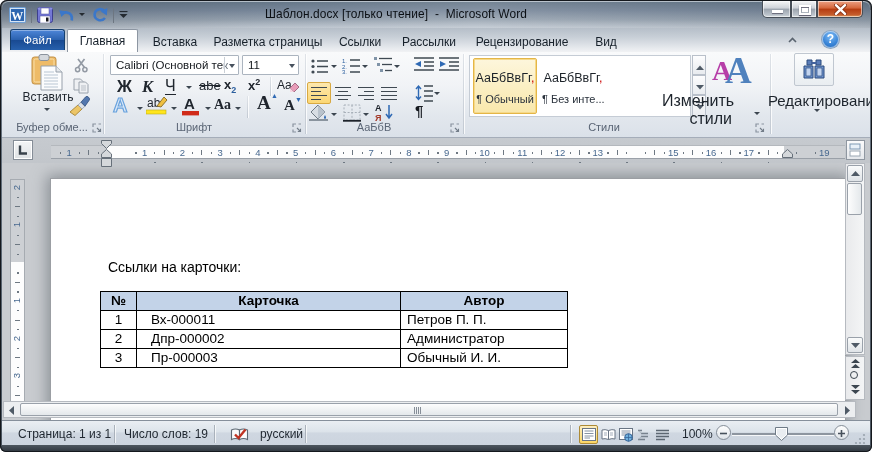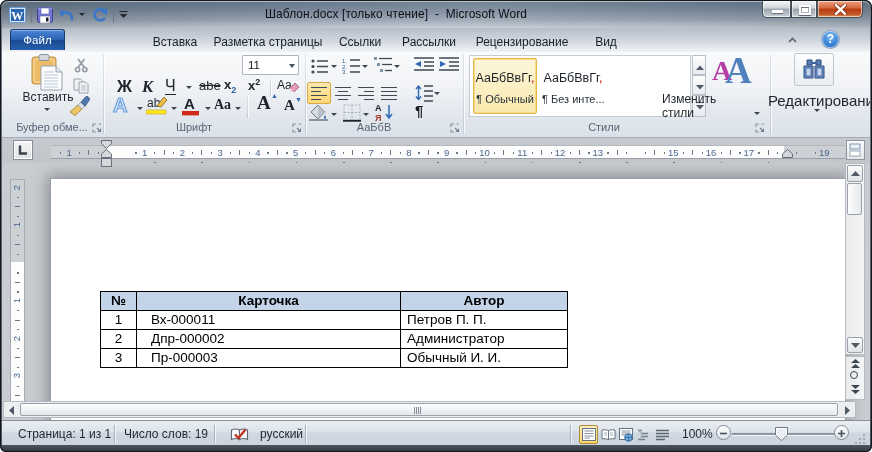--- a/index.html
+++ b/index.html
@@ -183,20 +183,21 @@
       <svg class="abs" style="left:16px;top:3px;" width="13" height="11" viewBox="0 0 13 11">
         <path d="M2 1.2 L11 9.8 M11 1.2 L2 9.8" stroke="#8a3317" stroke-width="4.2" stroke-linecap="round"></path>
         <path d="M2 1.2 L11 9.8 M11 1.2 L2 9.8" stroke="#ffffff" stroke-width="2.4" stroke-linecap="round"></path>
       </svg>
     </div>
   </div>
 </div>
 
 <div id="tabrow">
   <div class="tab" id="tabfile" style="left:8px; width:55px; font-size:11.5px;">Файл</div>
+  <div class="tab" id="tabhome" style="left:65px; width:71px;">Главная</div>
   <div class="tab" id="tabins" style="left:142px; width:62px;">Вставка</div>
   <div class="tab" style="left:210px; width:112px;">Разметка страницы</div>
   <div class="tab" style="left:330px; width:56px;">Ссылки</div>
   <div class="tab" style="left:394px; width:66px;">Рассылки</div>
   <div class="tab" style="left:466px; width:108px;">Рецензирование</div>
   <div class="tab" style="left:582px; width:44px;">Вид</div>
   <svg id="chevup" viewBox="0 0 9 6">
         <path d="M1 5 L4.5 1.5 L8 5" fill="none" stroke="#5a646f" stroke-width="1.6"></path>
       </svg>
   <div id="helpbtn">?</div>
@@ -231,20 +232,23 @@
   </svg>
   <div class="glabel" style="left:6px; width:88px;">Буфер обме...</div>
   <div class="dlg" style="left:90px;">
         <svg width="10" height="10" viewBox="0 0 10 10">
           <path d="M1 4 V1 H4 M6.5 1 H9 M1 6.5 V9 H4" fill="none" stroke="#8a93a0" stroke-width="1.2"></path>
           <path d="M5 5 L8 8 M8.5 5.8 V8.5 H5.8" fill="none" stroke="#737d89" stroke-width="1.1"></path>
         </svg>
       </div>
   <div class="gsep" style="left:101px;"></div>
 
+  <div class="combo" style="left:108px; top:3px; width:129px;">Calibri (Основной те<span style="color:#6a737e;">к</span>
+    <span class="abs" style="right:1px; top:1px; width:13px; height:16px; border-left:1px solid #c9cfd6;"></span>
+    <span class="carr" style="right:3px; top:8px;"></span></div>
   <div class="combo" style="left:240px; top:3px; width:57px;">11<span class="carr" style="right:3px; top:8px;"></span></div>
 
   <div class="rbtn" style="left:115px; top:25px; font-size:16.5px; font-weight:bold; color:#20262e;">Ж</div>
   <div class="rbtn ser" style="left:140px; top:25px; font-size:16.5px; font-weight:bold; font-style:italic; color:#20262e;">К</div>
   <div class="rbtn" style="left:163px; top:25px; font-size:16px; color:#20262e; border-bottom:1.5px solid #20262e; line-height:17px;">Ч</div>
   <div class="dnarr" style="left:184px; top:34px;"></div>
   <div class="rbtn" style="left:197px; top:26px; font-size:13px; color:#20262e; text-decoration:line-through;">abe</div>
   <div class="rbtn" style="left:222px; top:25px; font-size:13px; font-weight:bold; color:#20262e;">x<sub style="font-size:9px; color:#2c5f9e;">2</sub></div>
   <div class="rbtn" style="left:246px; top:25px; font-size:13px; font-weight:bold; color:#20262e;">x<sup style="font-size:9px;">2</sup></div>
   <div class="gsep" style="left:268px; top:25px; height:19px;"></div>
@@ -378,21 +382,21 @@
           </svg></div>
     <div class="stsb" style="top:40px; height:22px;"><svg style="margin:6px 0 0 3px;" width="8" height="9" viewBox="0 0 8 9">
             <path d="M0 0.5 H8" stroke="#4f5a66" stroke-width="1.2"></path>
             <path d="M0 3 L4 7.5 L8 3 Z" fill="#4f5a66"></path>
           </svg></div>
   </div>
   <div class="abs ser" style="left:710px; top:0px; width:40px; height:38px;">
     <span class="abs" style="left:0; top:3px; font-size:28px; font-weight:bold; color:#b63ea8;">A</span>
     <span class="abs" style="left:13px; top:-3px; font-size:37px; font-weight:bold; color:#4f81bd;">A</span>
   </div>
-  <div class="abs" style="left:660px; top:40px; width:70px; text-align:left; font-size:12px; color:#1d242c;">Изменить<br>стили</div>
+  <div class="abs" style="left:660px; top:40px; width:70px; text-align:right; font-size:16px; color:#1d242c;">Изменить<br>стили</div>
   <div class="dnarr" style="left:752px; top:60px;"></div>
   <div class="glabel" style="left:461px; width:282px;">Стили</div>
   <div class="dlg" style="left:753px;">
         <svg width="10" height="10" viewBox="0 0 10 10">
           <path d="M1 4 V1 H4 M6.5 1 H9 M1 6.5 V9 H4" fill="none" stroke="#8a93a0" stroke-width="1.2"></path>
           <path d="M5 5 L8 8 M8.5 5.8 V8.5 H5.8" fill="none" stroke="#737d89" stroke-width="1.1"></path>
         </svg>
       </div>
   <div class="gsep" style="left:768px;"></div>
 
@@ -546,20 +550,21 @@
         <div class="tick" style="left: 4px; top: 139.64px; width: 5px; height: 1px;"></div>
         <div class="tick" style="left: 6px; top: 149.08px; width: 1.6px; height: 1.3px;"></div>
         <div class="rnum" style="left: -1px; top: 190.28px; width: 12px; transform: rotate(-90deg);">3</div>
         <div class="tick" style="left: 6px; top: 167.96px; width: 1.6px; height: 1.3px;"></div>
         <div class="tick" style="left: 4px; top: 177.4px; width: 5px; height: 1px;"></div>
         <div class="tick" style="left: 6px; top: 186.84px; width: 1.6px; height: 1.3px;"></div>
         <div class="tick" style="left: 6px; top: 205.68px; width: 1.6px; height: 1.3px;"></div>
         <div class="tick" style="left: 4px; top: 215.18px; width: 5px; height: 1px;"></div>
       </div>
   <div id="page">
+    <div id="doctext">Ссылки на карточки:</div>
     <table id="doctable">
       <tbody>
             <tr style="height:19px;">
               <td class="hdr" style="width:36px;">№</td>
               <td class="hdr" style="width:264px;">Карточка</td>
               <td class="hdr" style="width:167px;">Автор</td>
             </tr>
       <tr style="height:19px;">
               <td style="text-align:center;">1</td>
               <td style="padding-left:14px;">Вх-000011</td>

